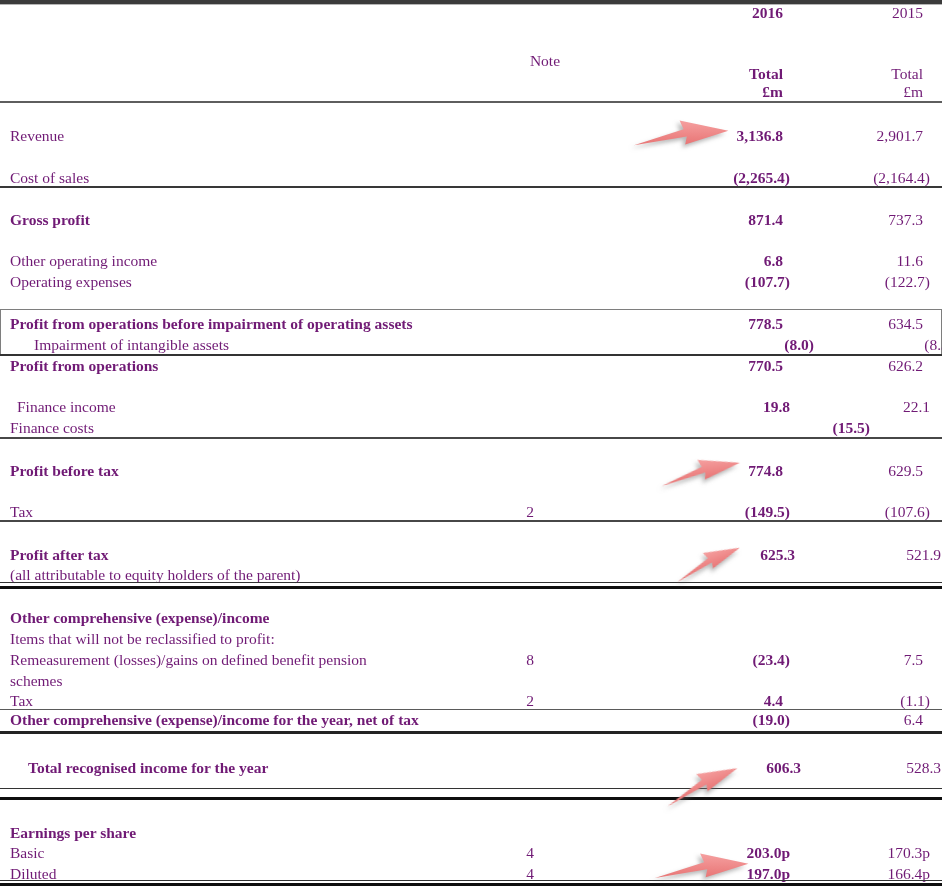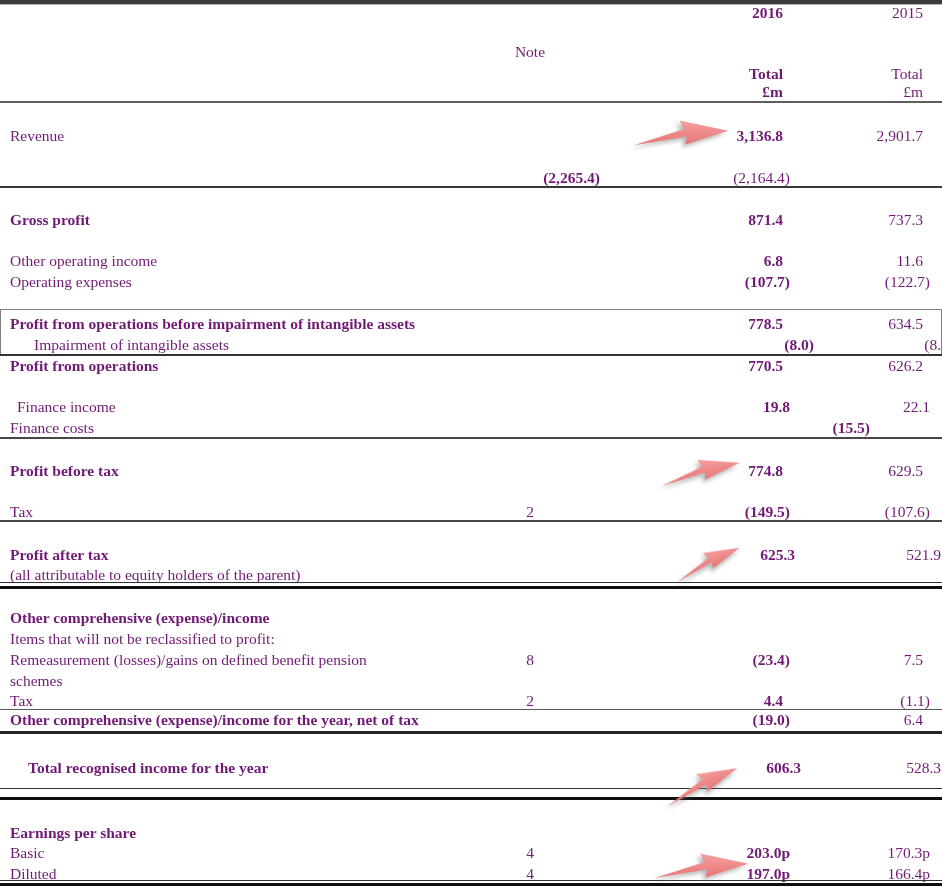--- a/index.html
+++ b/index.html
@@ -36,21 +36,21 @@
 
   <div class="hr" style="top:0;height:4px;background:#3b3b3b;"></div>
   <div class="hr" style="top:4px;height:1px;background:#b5b5b5;"></div>
 
   <div class="row" style="top:4px;">
     <div class="c lbl"></div>
     <div class="c note"></div>
     <div class="c v16 np">2016</div>
     <div class="c v15 np">2015</div>
   </div>
-  <div class="row" style="top:43px;">
+  <div class="row" style="top:52px;gap:15px;">
     <div class="c lbl"></div>
     <div class="c note">Note</div>
     <div class="c v16"></div>
     <div class="c v15"></div>
   </div>
   <div class="row" style="top:65px;">
     <div class="c lbl"></div>
     <div class="c note"></div>
     <div class="c v16 np">Total</div>
     <div class="c v15 np">Total</div>
@@ -63,20 +63,21 @@
   </div>
   <div class="hr" style="top:101px;height:2px;background:#5e5e5e;"></div>
 
   <div class="row" style="top:127px;">
     <div class="c lbl">Revenue</div>
     <div class="c note"></div>
     <div class="c v16 np">3,136.8</div>
     <div class="c v15 np">2,901.7</div>
   </div>
   <div class="row" style="top:169px;">
+    <div class="c lbl">Cost of sales</div>
     <div class="c note"></div>
     <div class="c v16">(2,265.4)</div>
     <div class="c v15">(2,164.4)</div>
   </div>
   <div class="hr" style="top:186px;height:2px;background:#383838;"></div>
 
   <div class="row" style="top:211px;">
     <div class="c lbl b">Gross profit</div>
     <div class="c note"></div>
     <div class="c v16 np">871.4</div>
@@ -91,21 +92,21 @@
   </div>
   <div class="row" style="top:273px;">
     <div class="c lbl">Operating expenses</div>
     <div class="c note"></div>
     <div class="c v16">(107.7)</div>
     <div class="c v15">(122.7)</div>
   </div>
 
   <div class="box"></div>
   <div class="row" style="top:315px;">
-    <div class="c lbl b">Profit from operations before impairment of intangible assets</div>
+    <div class="c lbl b">Profit from operations before impairment of operating assets</div>
     <div class="c note"></div>
     <div class="c v16 np">778.5</div>
     <div class="c v15 np">634.5</div>
   </div>
   <div class="row" style="top:336px;margin-left:24px;">
     <div class="c lbl">Impairment of intangible assets</div>
     <div class="c note"></div>
     <div class="c v16">(8.0)</div>
     <div class="c v15">(8.3)</div>
   </div>

